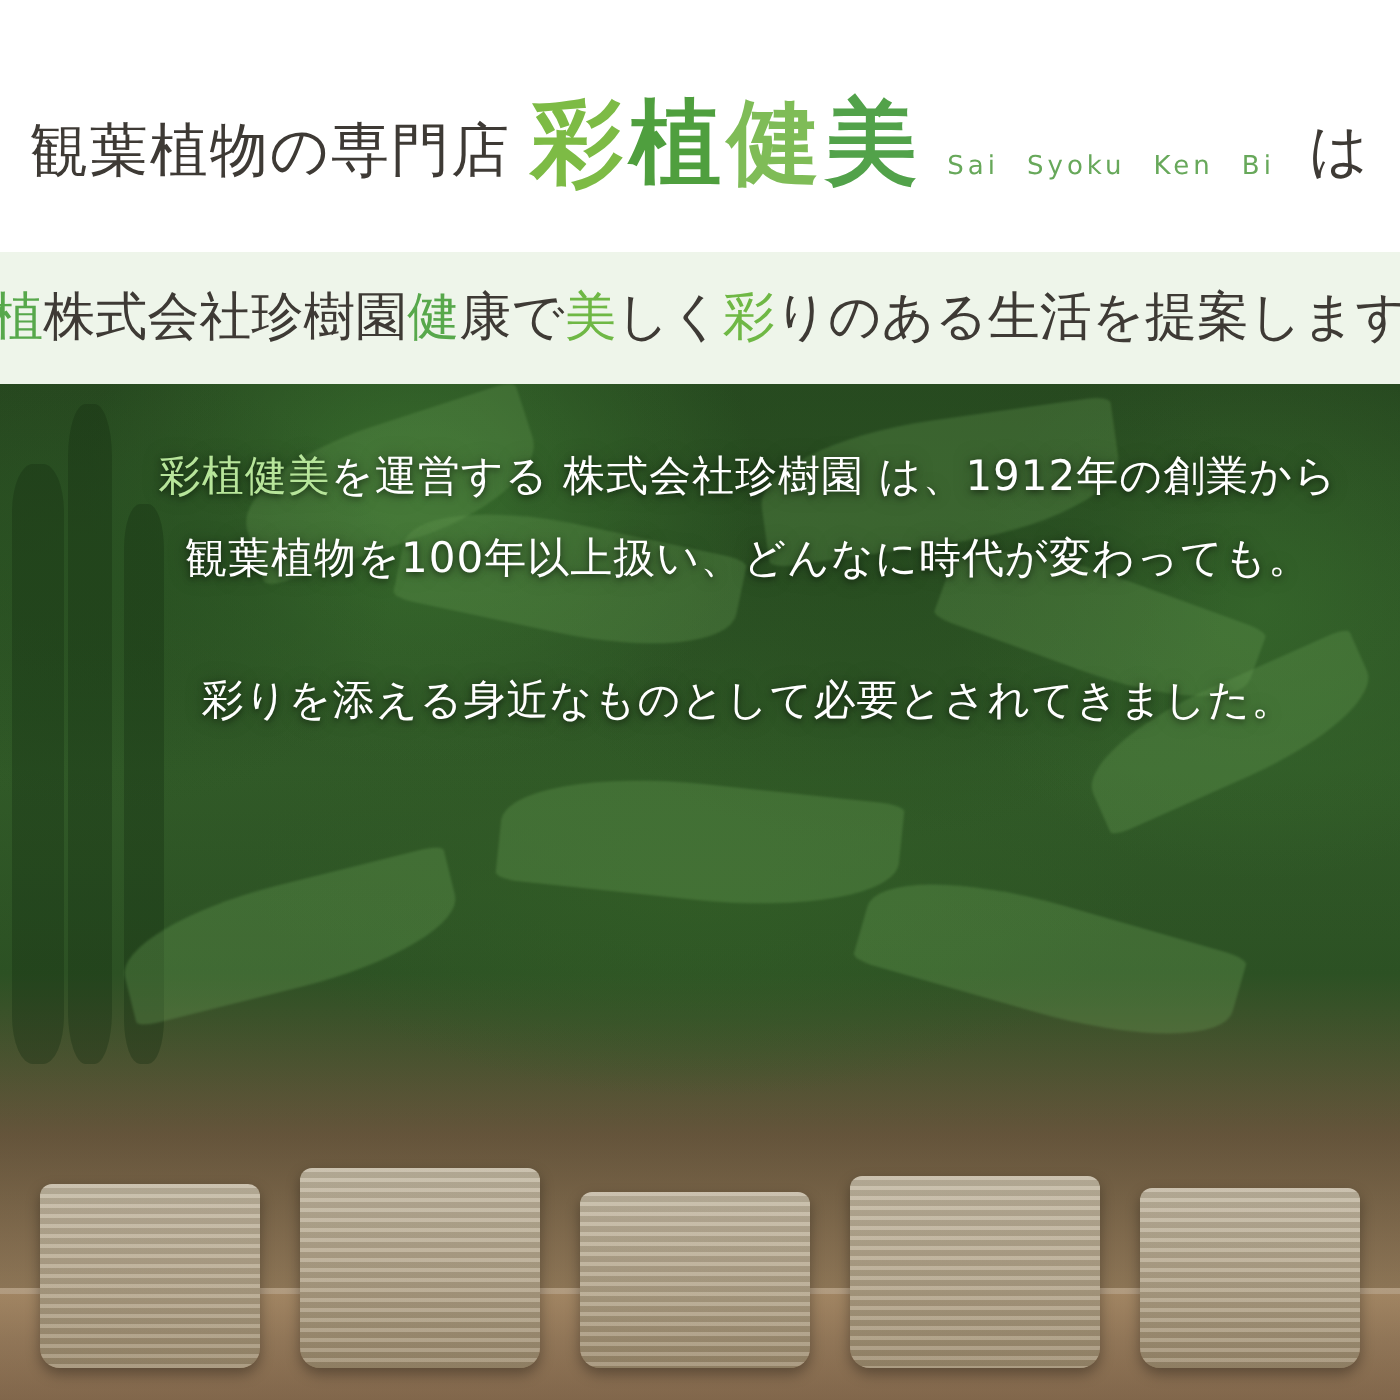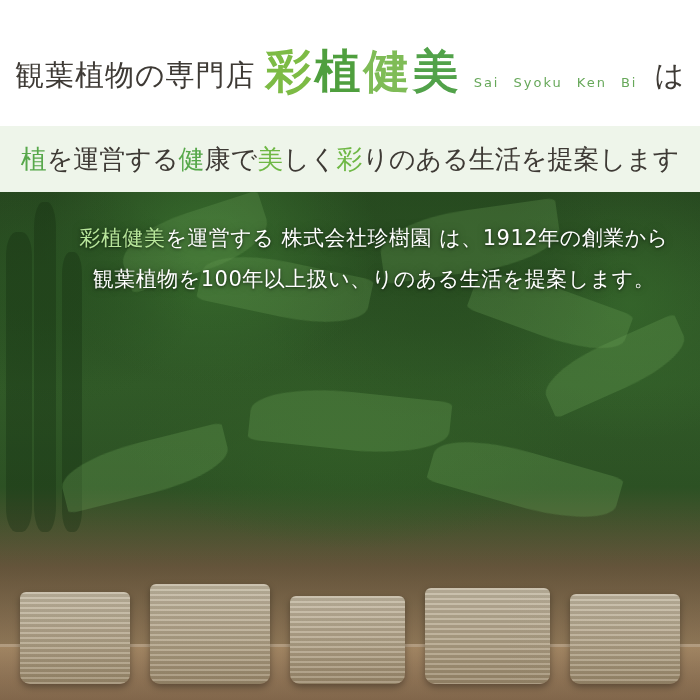--- a/index.html
+++ b/index.html
@@ -181,21 +181,21 @@
       <span class="h-plain">観葉植物の専門店</span>
       <span class="brand">
         <span class="brand-chars"><span class="c1">彩</span><span class="c2">植</span><span class="c3">健</span><span class="c4">美</span></span>
         <span class="brand-romaji"><span>Sai</span><span>Syoku</span><span>Ken</span><span>Bi</span></span>
       </span>
       <span class="h-plain">は</span>
     </div>
   </div>
 
   <div class="band">
-    <div class="band-text"><span class="g">植</span><span>を運営する</span><span class="g">健</span><span>康で</span><span class="g2">美</span><span>しく</span><span class="g2">彩</span><span>りのある生活を提案します</span></div>
+    <div class="band-text"><span class="g">植</span><span>株式会社珍樹園</span><span class="g">健</span><span>康で</span><span class="g2">美</span><span>しく</span><span class="g2">彩</span><span>りのある生活を提案します</span></div>
   </div>
 
   <div class="photo">
     <div class="photo-bg"></div>
 
     <div class="stripe" style="left:6px;  top:40px;  width:26px; height:300px;"></div>
     <div class="stripe" style="left:34px; top:10px;  width:22px; height:330px;"></div>
     <div class="stripe" style="left:62px; top:60px;  width:20px; height:280px;"></div>
     <div class="leaf" style="left:120px; top:20px;  width:150px; height:60px; transform:rotate(-18deg);"></div>
     <div class="leaf" style="left:200px; top:70px;  width:170px; height:55px; transform:rotate(12deg);"></div>
@@ -211,25 +211,26 @@
     <div class="pot" style="left:150px; width:120px; height:100px;"></div>
     <div class="pot" style="left:290px; width:115px; height:88px;"></div>
     <div class="pot" style="left:425px; width:125px; height:96px;"></div>
     <div class="pot" style="left:570px; width:110px; height:90px;"></div>
     <div class="dark-veil"></div>
 
     <div class="copy">
 
       <div class="para">
         <div class="line"><span class="hl">彩植健美</span><span>を運営する 株式会社珍樹園 は、1912年の創業から</span></div>
-        <div class="line hl2">観葉植物を100年以上扱い、りのある生活を提案します。</div>
+        <div class="line hl2">観葉植物を100年以上扱い、どんなに時代が変わっても。</div>
+      </div>
+
+      <div class="para">
+        <div class="line">彩りを添える身近なものとして必要とされてきました。</div>
       </div>
 
       <div class="para">
       </div>
 
-      <div class="para">
-      </div>
-
     </div>
   </div>
 
 </div>
 
 </body></html>

